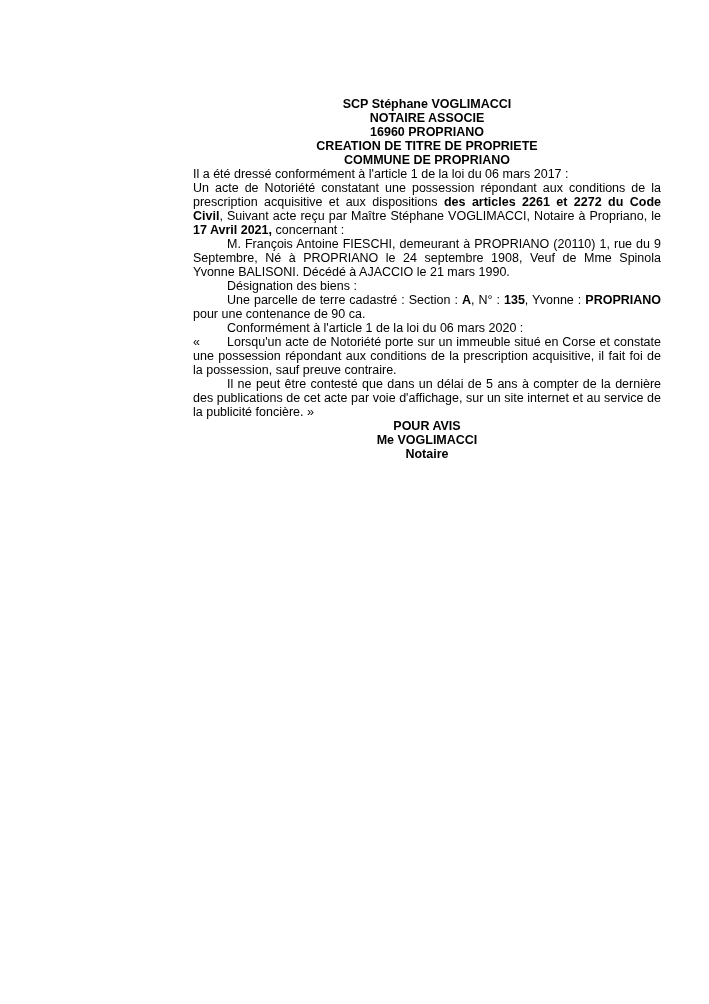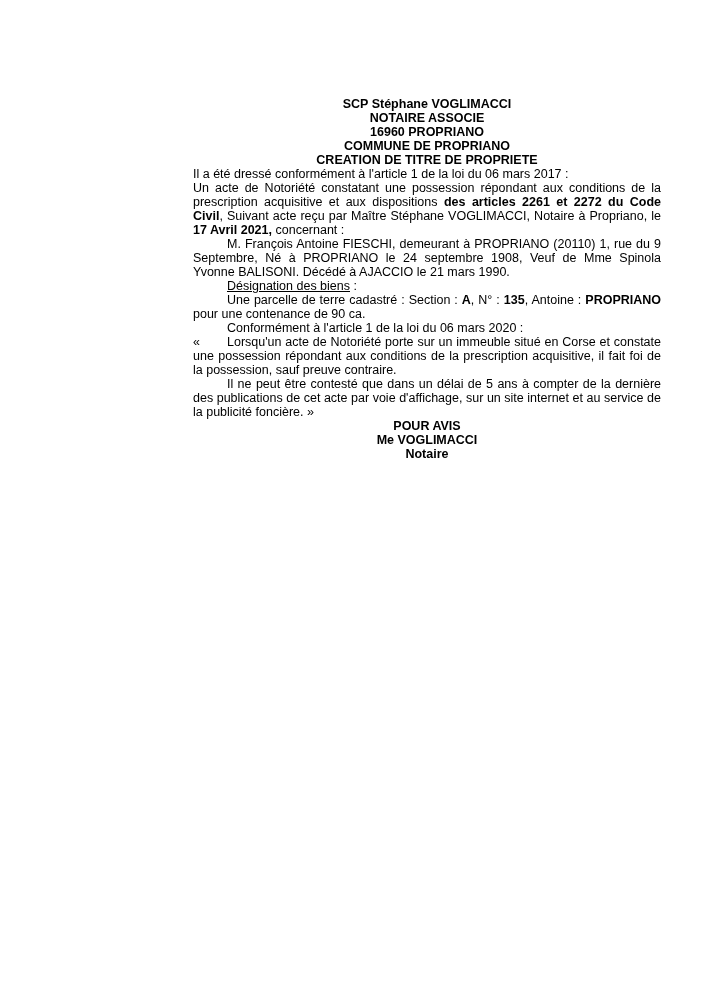--- a/index.html
+++ b/index.html
@@ -21,46 +21,46 @@
     color: #000000;
   }
   .doc p { margin: 0; }
   .sp  { margin-bottom: 14px; }   
   .sp2 { margin-bottom: 28px; }   
   .bold { font-weight: bold; }
   .center { text-align: center; }
   .right { text-align: center; }
   .justify { text-align: justify; }
   .indent { text-indent: 34px; }
-  .underline { text-decoration: underline; }
+  .underline { }
   .quote-tab { display: inline-block; width: 34px; }
 </style>
 </head>
 <body>
 
 <div class="page">
   <div class="doc">
 
     <div>
       <p class="bold center">SCP Stéphane VOGLIMACCI</p>
       <p class="bold center">NOTAIRE ASSOCIE</p>
       <p class="bold center sp">16960 PROPRIANO</p>
+      <p class="bold center sp">CREATION DE TITRE DE PROPRIETE</p>
       <p class="bold center sp">COMMUNE DE PROPRIANO</p>
-      <p class="bold center sp">CREATION DE TITRE DE PROPRIETE</p>
     </div>
 
     <p class="sp">Il a été dressé conformément à l'article 1 de la loi du 06 mars 2017 :</p>
 
     <p class="justify sp"><span>Un acte de Notoriété constatant une possession répondant aux conditions de la prescription acquisitive et aux dispositions </span><span class="bold">des articles 2261 et 2272 du Code Civil</span><span>, Suivant acte reçu par Maître Stéphane VOGLIMACCI, Notaire à Propriano, le </span><span class="bold">17 Avril 2021,</span><span> concernant :</span></p>
 
     <p class="justify indent sp">M. François Antoine FIESCHI, demeurant à PROPRIANO (20110) 1, rue du 9 Septembre, Né à PROPRIANO le 24 septembre 1908, Veuf de Mme Spinola Yvonne BALISONI. Décédé à AJACCIO le 21 mars 1990.</p>
 
     <p class="indent sp"><span class="underline">Désignation des biens</span><span> :</span></p>
 
-    <p class="justify indent sp"><span>Une parcelle de terre cadastré : Section : </span><span class="bold">A</span><span>, N° : </span><span class="bold">135</span><span>, Antoine : </span><span class="bold">PROPRIANO</span><span> pour une contenance de 90 ca.</span></p>
+    <p class="justify indent sp"><span>Une parcelle de terre cadastré : Section : </span><span class="bold">A</span><span>, N° : </span><span class="bold">135</span><span>, Yvonne : </span><span class="bold">PROPRIANO</span><span> pour une contenance de 90 ca.</span></p>
 
     <p class="indent">Conformément à l'article 1 de la loi du 06 mars 2020 :</p>
 
     <p class="justify"><span class="quote-tab">«</span><span>Lorsqu'un acte de Notoriété porte sur un immeuble situé en Corse et constate une possession répondant aux conditions de la prescription acquisitive, il fait foi de la possession, sauf preuve contraire.</span></p>
 
     <p class="justify indent sp2">Il ne peut être contesté que dans un délai de 5 ans à compter de la dernière des publications de cet acte par voie d'affichage, sur un site internet et au service de la publicité foncière. »</p>
 
     <div>
       <p class="bold right">POUR AVIS</p>
       <p class="bold right">Me VOGLIMACCI</p>

